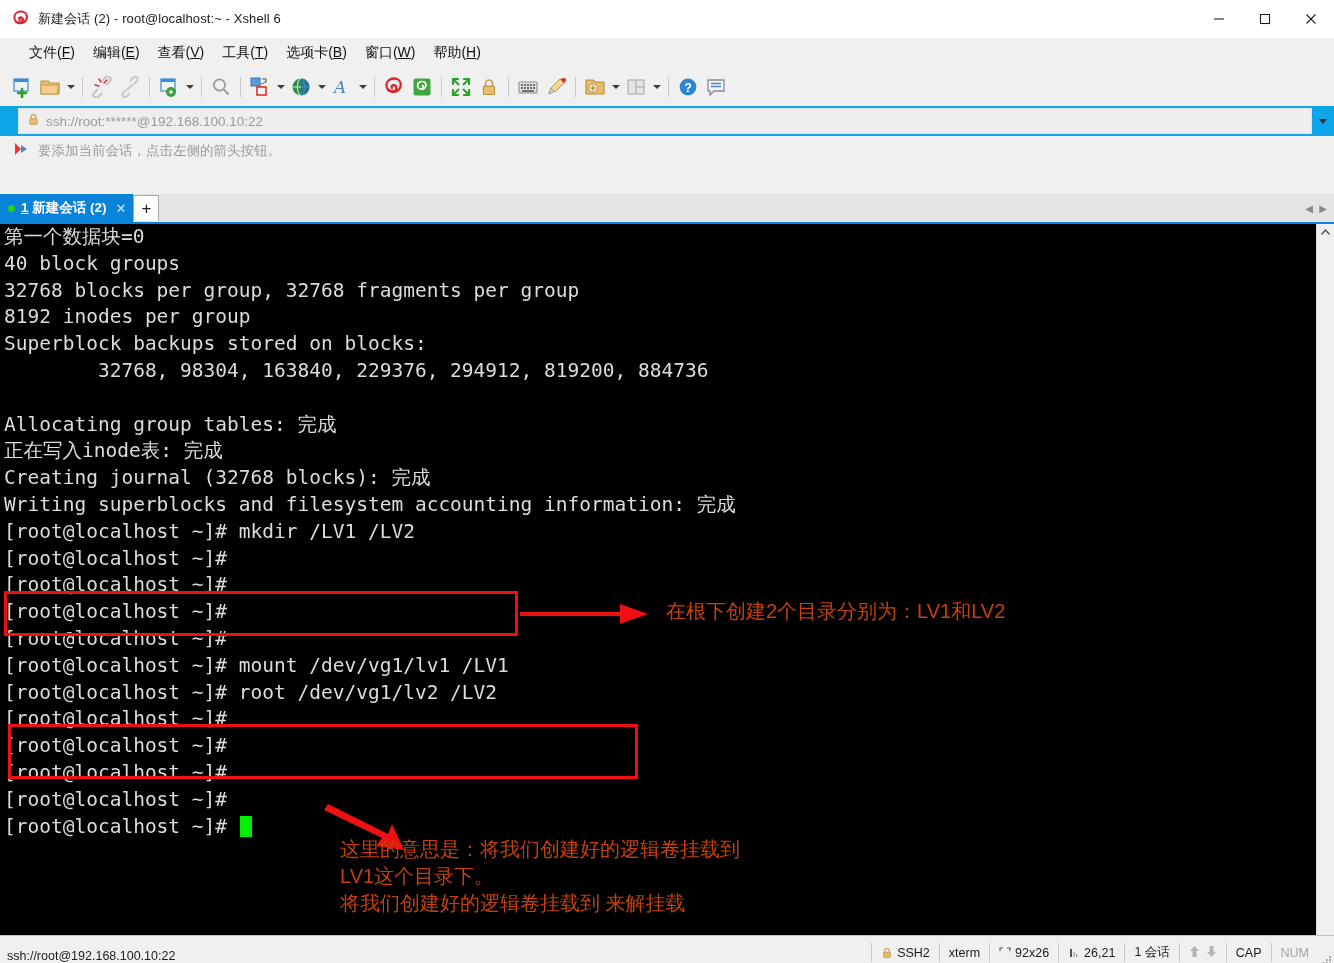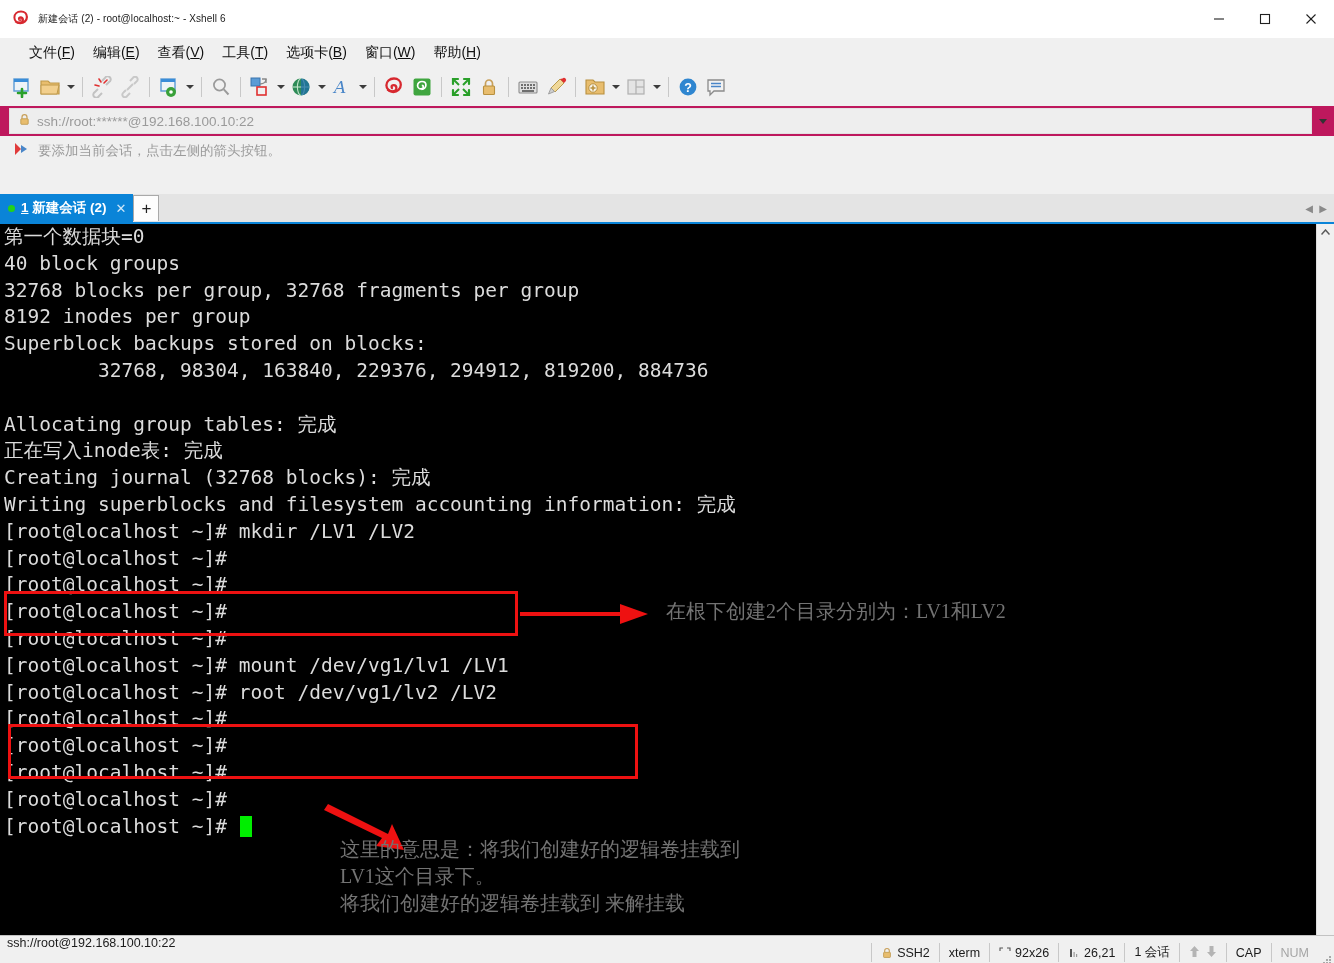--- a/index.html
+++ b/index.html
@@ -34,21 +34,21 @@
   }
   .title-icon {
     width: 18px;
     height: 18px;
     margin-left: 12px;
     margin-right: 8px;
     flex: 0 0 18px;
     position: relative;
   }
   .title-text {
-    font-size: 10px;
+    font-size: 13px;
     color: #1a1a1a;
     white-space: nowrap;
     letter-spacing: 0.1px;
   }
   .win-buttons {
     position: absolute;
     right: 0;
     top: 0;
     height: 38px;
     display: flex;
@@ -116,24 +116,24 @@
     height: 20px;
     background: #c8c8c8;
     margin: 0 5px;
     flex: 0 0 1px;
   }
 
   
   .addrbar {
     height: 30px;
     flex: 0 0 30px;
-    background: #be185d;
-    display: flex;
-    align-items: center;
-    padding-left: 3px;
+    background: #0ea5e9;
+    display: flex;
+    align-items: center;
+    padding-left: 12px;
     position: relative;
   }
   .addr-field {
     flex: 1;
     height: 24px;
     background: #eeeeee;
     border: 1px solid #e2e2e2;
     display: flex;
     align-items: center;
     margin-left: 6px;
@@ -300,36 +300,36 @@
 
   
   .anno-box {
     position: absolute;
     border: 3px solid #ee1111;
     box-sizing: border-box;
     pointer-events: none;
   }
   .anno-text {
     position: absolute;
-    color: #737373;
-    font-family: Liberation Serif, serif;
+    color: #c2410c;
+    font-family: Liberation Sans, sans-serif;
     font-size: 20px;
     white-space: pre;
     line-height: 27px;
   }
   .anno-arrow { position: absolute; }
 
   
   .statusbar {
     height: 27px;
     flex: 0 0 27px;
     background: #f0f0f0;
     border-top: 1px solid #c2c2c2;
     display: flex;
-    align-items: flex-start;
+    align-items: flex-end;
     font-size: 12.5px;
     color: #1b1b1b;
     position: relative;
   }
   .sb-left {
     padding-left: 7px;
     white-space: nowrap;
     color: #1b1b1b;
     font-size: 12.5px;
   }

